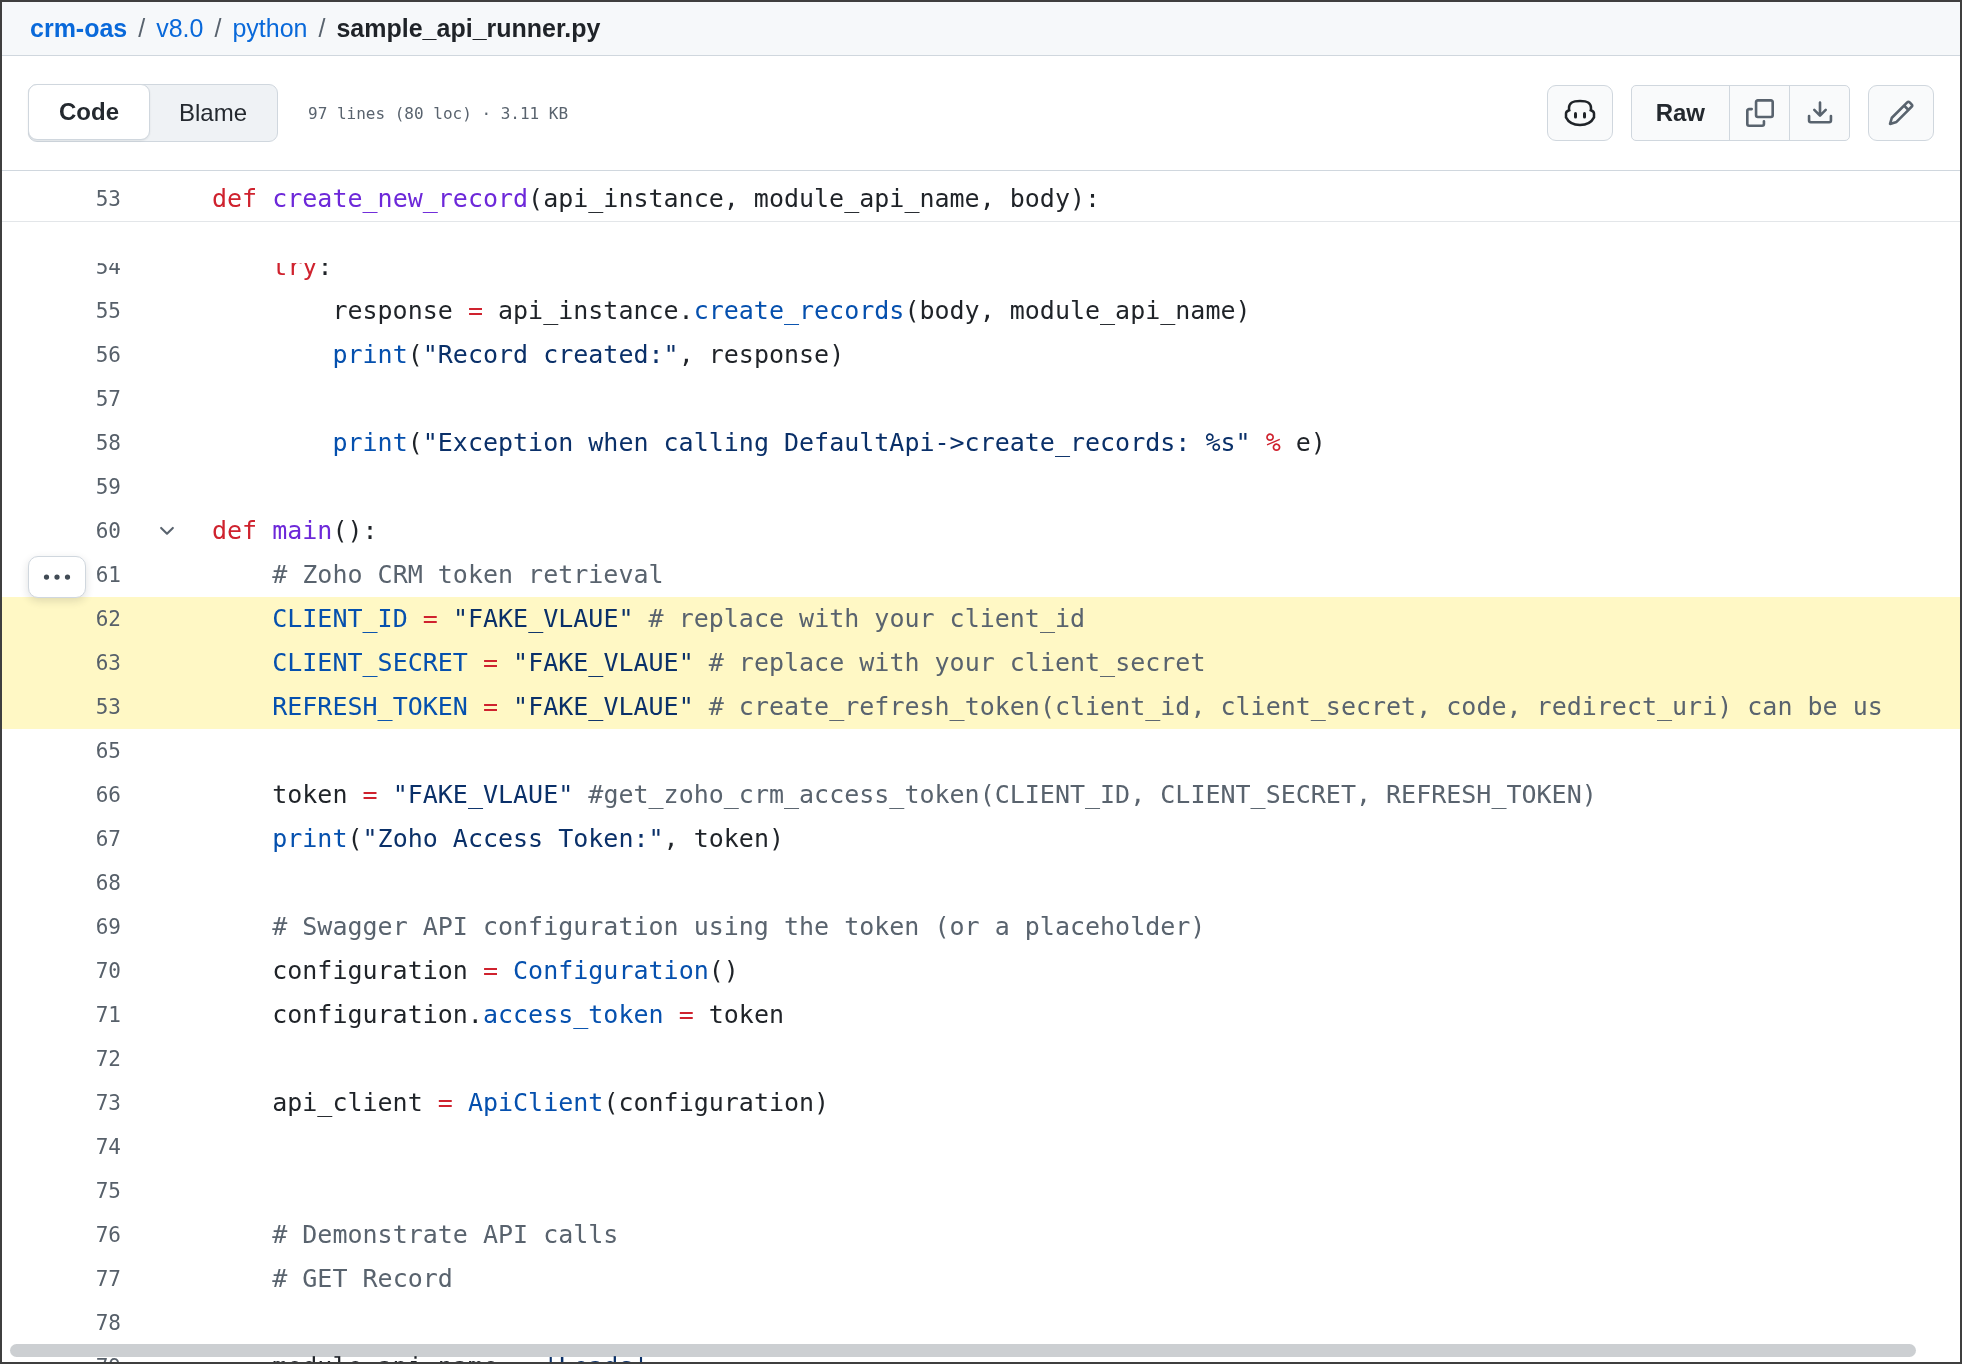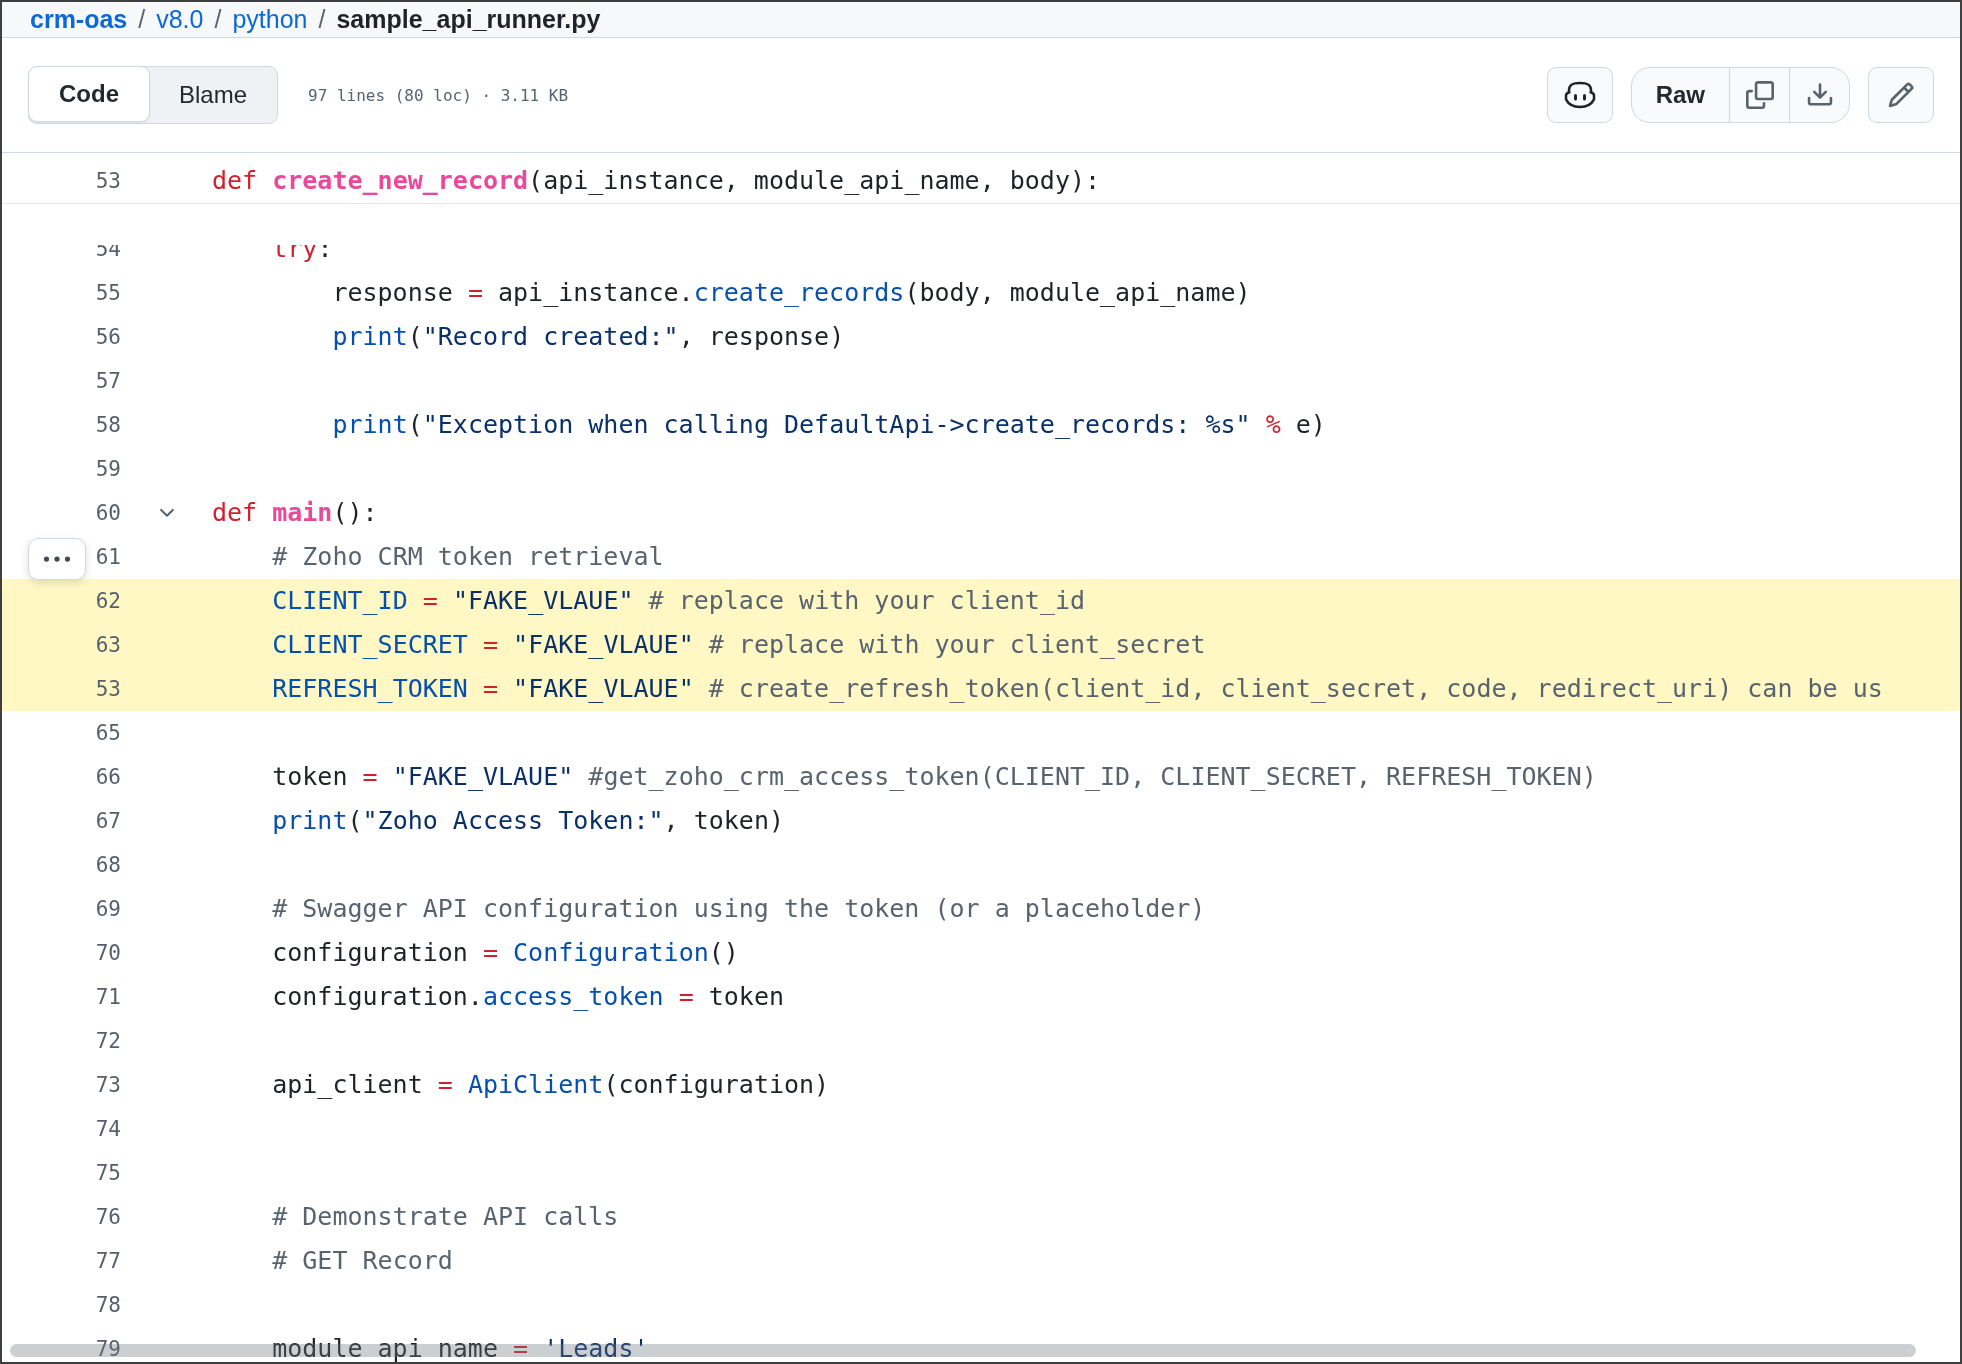--- a/index.html
+++ b/index.html
@@ -3,42 +3,42 @@
 <meta charset="utf-8">
 <style>
   * { margin:0; padding:0; box-sizing:border-box; }
   html,body { width:1962px; height:1364px; overflow:hidden; }
   body { font-family:"Liberation Sans", sans-serif; background:#ffffff; color:#1f2328; }
 
   .window { width:1962px; height:1364px; border:2px solid #3f3f3f; background:#fff;
             display:flex; flex-direction:column; position:relative; overflow:hidden; }
 
   
-  .breadcrumb-bar { height:36px; flex:none; background:#f6f8fa; border-bottom:1px solid #d0d7de;
+  .breadcrumb-bar { height:54px; flex:none; background:#f6f8fa; border-bottom:1px solid #d0d7de;
                     display:flex; align-items:center; padding:0 28px; font-size:25px; white-space:nowrap; }
   .crumb-link { color:#0969da; text-decoration:none; cursor:pointer; }
   .crumb-link.strong { font-weight:700; }
   .crumb-sep { color:#59636e; margin:0 11px; }
   .crumb-file { color:#1f2328; font-weight:700; }
 
   
   .toolbar { height:115px; flex:none; background:#fff; border-bottom:1px solid #d0d7de;
              display:flex; align-items:center; padding:0 26px; }
   .seg { display:flex; background:#eff2f5; border:1px solid #d0d7de; border-radius:9px; }
   .seg-item { height:56px; padding:0 30px; display:flex; align-items:center; font-size:24px;
               color:#24292f; background:transparent; border:none; cursor:pointer;
               font-family:"Liberation Sans",sans-serif; }
   .seg-item.active { background:#fff; border:1px solid #d0d7de; border-radius:9px; margin:-1px;
                      font-weight:700; box-shadow:0 1px 2px rgba(31,35,40,.08); }
   .file-info { margin-left:30px; font-family:"DejaVu Sans Mono", monospace; font-size:16px; color:#59636e; }
   .actions { margin-left:auto; display:flex; align-items:center; gap:18px; }
   .btn { height:56px; border:1px solid #d0d7de; border-radius:9px; background:#f9fafb;
          display:flex; align-items:center; justify-content:center; cursor:pointer; }
   .icon-only { width:66px; }
-  .btn-group { display:flex; height:56px; border:1px solid #d0d7de; border-radius:19px;
+  .btn-group { display:flex; height:56px; border:1px solid #d0d7de; border-radius:5px;
                background:#f9fafb; overflow:hidden; }
   .grp-btn { height:100%; border:none; background:transparent; display:flex; align-items:center;
              justify-content:center; cursor:pointer; font-family:"Liberation Sans",sans-serif; }
   .grp-btn + .grp-btn { border-left:1px solid #d0d7de; }
   .grp-btn.raw { padding:0 24px; font-size:24px; font-weight:600; color:#24292f; }
   .grp-btn.icon { width:60px; }
   .icon-wrap { display:flex; align-items:center; justify-content:center; }
 
   
   .code-area { position:relative; flex:1; overflow:hidden; background:#fff;
@@ -49,21 +49,21 @@
   .row.sticky { box-shadow:0 1px 0 rgba(175,184,193,.35); position:relative; z-index:2; }
   .clip-row { height:26px; overflow:hidden;margin-top:42px; }
   .clip-row .row { margin-top:-18px; }
   .ln { flex:none; width:119px; text-align:right; color:#57606a; font-size:21px; cursor:pointer; }
   .row.hl .ln { color:#57606a; }
   .fold { flex:none; width:91px; display:flex; align-items:center; justify-content:center; cursor:pointer; }
   .codeline { flex:1; white-space:pre; overflow:hidden; color:#1f2328; }
 
   
   .t-k   { color:#cf222e; }
-  .t-en  { color:#ec4899;font-weight:bold; }
+  .t-en  { color:#6d28d9; }
   .t-c1  { color:#0550ae; }
   .t-s   { color:#0a3069; }
   .t-c   { color:#59636e; }
   .t-ent { color:#953800; }
 
   .dots-btn { position:absolute; left:26px; top:385px; width:58px; height:42px; background:#fff;
               border:1px solid #d0d7de; border-radius:10px; display:flex; align-items:center;
               justify-content:center; box-shadow:0 3px 8px rgba(31,35,40,.14); cursor:pointer; z-index:3; }
 
   .hscroll { position:absolute; left:8px; bottom:5px; width:1906px; height:13px; border-radius:7px;

